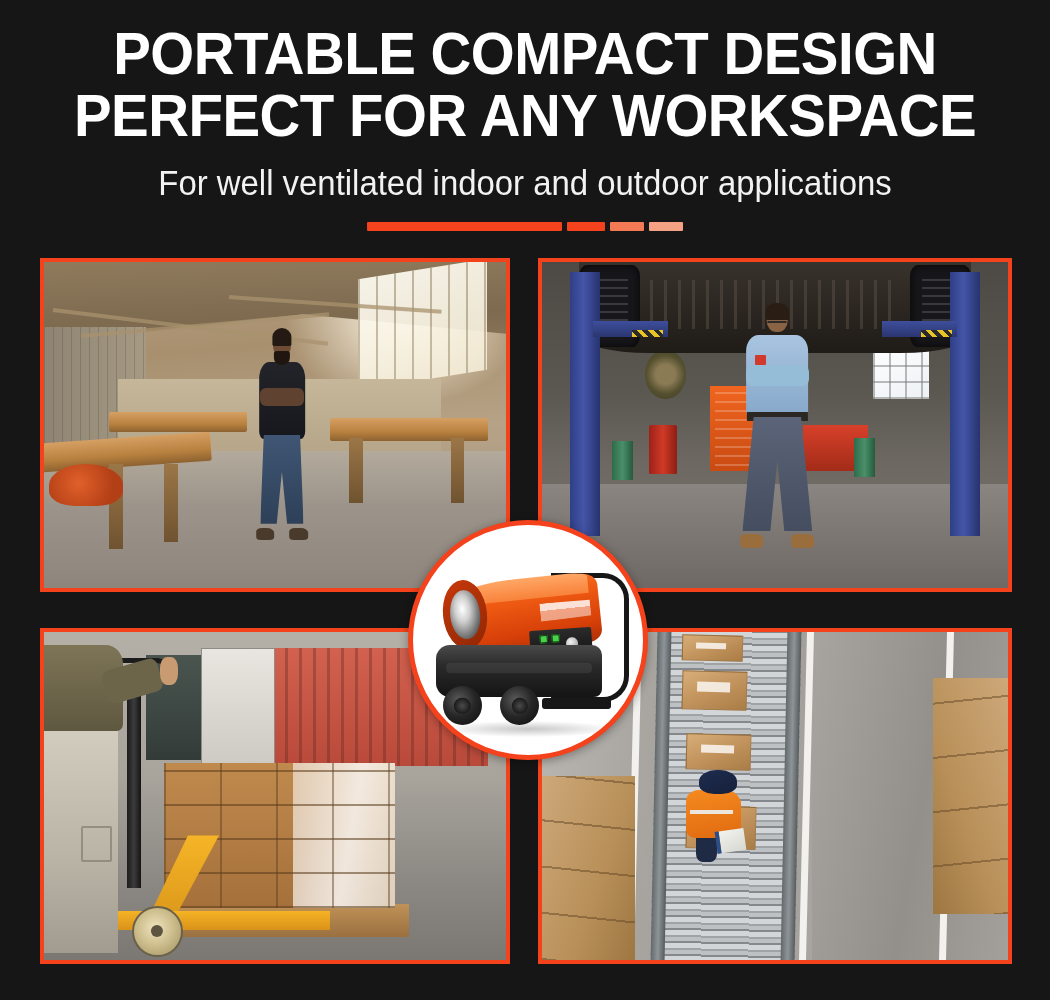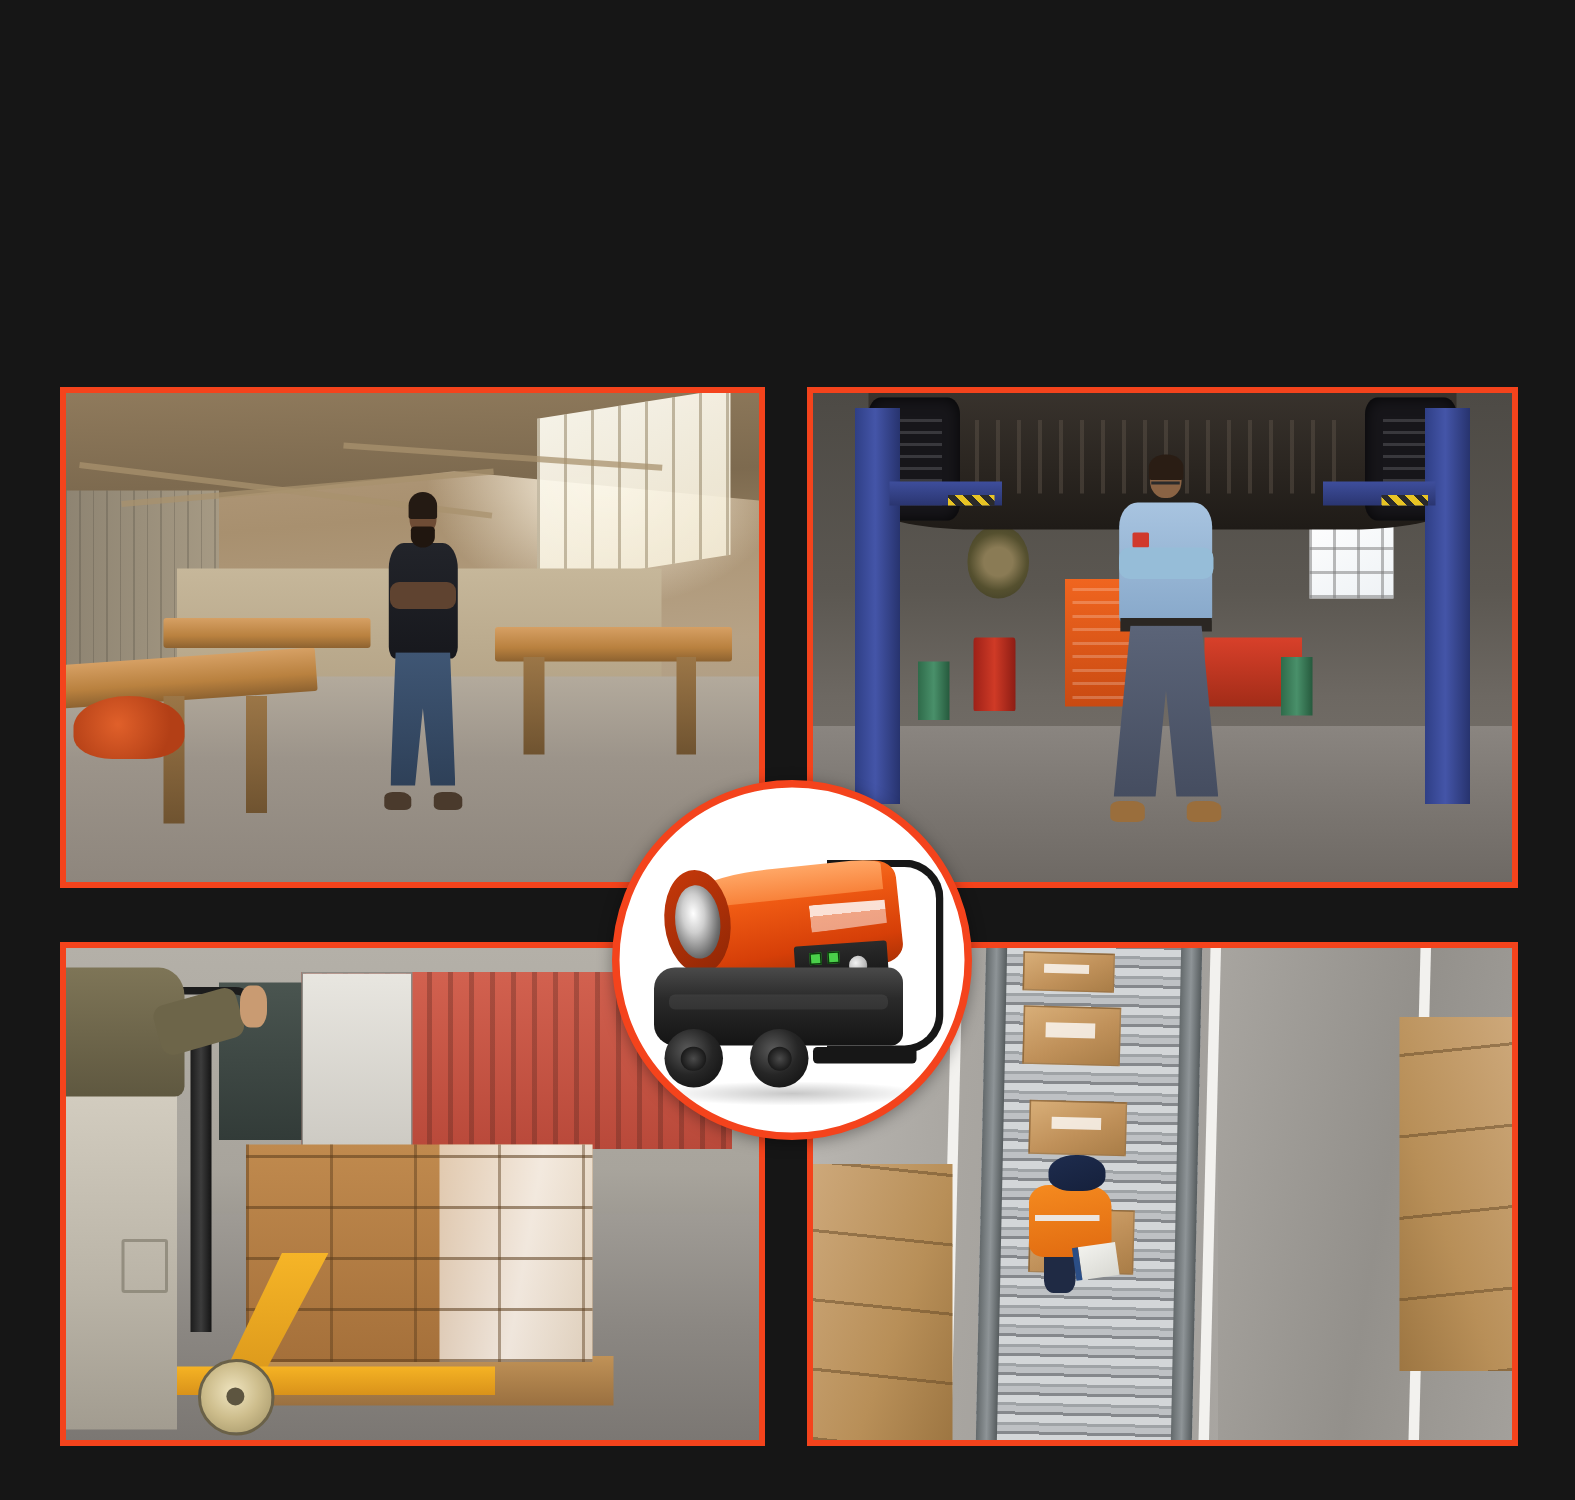--- a/index.html
+++ b/index.html
@@ -603,20 +603,32 @@
   .ht-shadow {
     position: absolute; left: 12%; bottom: 8%; width: 76%; height: 7%;
     background: radial-gradient(ellipse at center, rgba(0,0,0,.22) 0%, rgba(0,0,0,0) 72%);
   }
 </style>
 </head>
 <body>
 
 <div class="banner">
 
+  <div class="header">
+    <div class="headline">PORTABLE COMPACT DESIGN</div>
+    <div class="headline headline-line2">PERFECT FOR ANY WORKSPACE</div>
+    <div class="subtitle">For well ventilated indoor and outdoor applications</div>
+
+    <div class="divider">
+      <span class="seg seg-1" style="background:#F4431C"></span>
+      <span class="seg seg-2" style="background:#F4431C"></span>
+      <span class="seg seg-3" style="background:#F47A55"></span>
+      <span class="seg seg-4" style="background:#F5A183"></span>
+    </div>
+  </div>
 
   <div class="grid">
 
     <div class="photo photo-tl">
       <div class="scene">
         <div class="ws-sky"></div>
         <div class="ws-roof"></div>
         <div class="ws-window"></div>
         <div class="ws-wall-l"></div>
         <div class="ws-backwall"></div>

